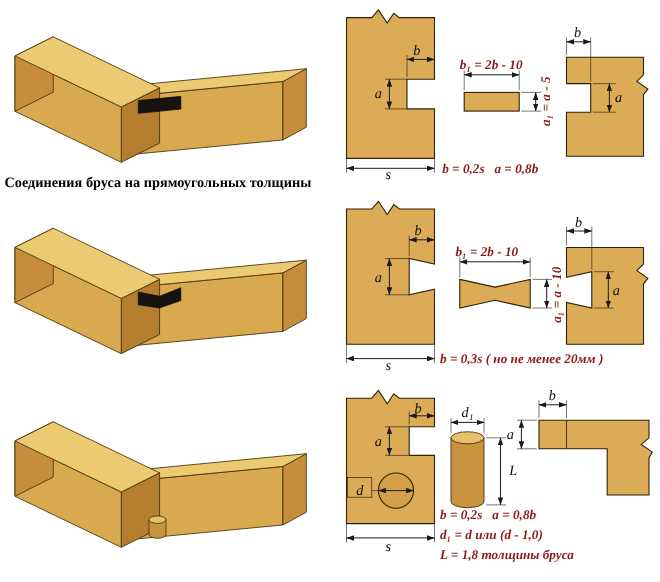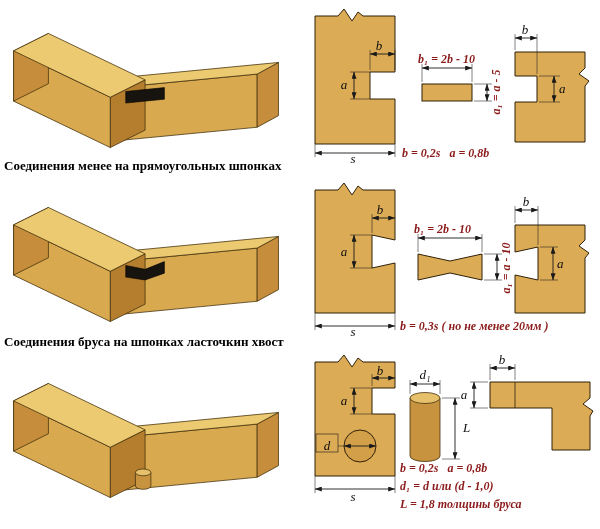--- a/index.html
+++ b/index.html
@@ -88,21 +88,21 @@
     </g>
     <g>
       <line class="ext" x1="239" y1="72" x2="260" y2="72"></line>
       <line class="ext" x1="239" y1="98" x2="260" y2="98"></line>
       <line class="dim" x1="254" y1="72" x2="254" y2="98" marker-start="url(#arT1)" marker-end="url(#arT1)"></line>
       <text class="dimtxt" x="259" y="89">a</text>
     </g>
     <text class="formula" x="102" y="153">b = 0,2s&nbsp;&nbsp;&nbsp;a = 0,8b</text>
   </svg>
 
-  <div class="caption" style="top:158px">Соединения менее на прямоугольных шпонках</div>
+  <div class="caption" style="top:158px">Соединения бруса на прямоугольных толщины</div>
 
   <svg style="left:2px;top:192px" width="290" height="145" viewBox="0 0 300 150">
     <g>
       <polygon class="wood-front" points="118,72 264,58 264,113 118,127"></polygon>
       <polygon class="wood-end" points="264,58 286,46 286,101 264,113"></polygon>
       <polygon class="wood-top" points="118,72 264,58 286,46 140,60"></polygon>
     </g>
     <g>
       <polygon class="wood-joint" points="112,82 148,64 148,116 112,134"></polygon>
       <polygon class="wood-front" points="12,34 112,82 112,134 12,86"></polygon>
@@ -158,21 +158,20 @@
     </g>
     <g>
       <line class="ext" x1="240" y1="67" x2="258" y2="67"></line>
       <line class="ext" x1="240" y1="100" x2="258" y2="100"></line>
       <line class="dim" x1="253" y1="67" x2="253" y2="100" marker-start="url(#arT2)" marker-end="url(#arT2)"></line>
       <text class="dimtxt" x="257" y="88">a</text>
     </g>
     <text class="formula" x="100" y="150">b = 0,3s ( но не менее 20мм )</text>
   </svg>
 
-  <div class="caption" style="top:334px">Соединения бруса на шпонках ласточкин хвост</div>
 
   <svg style="left:2px;top:368px" width="290" height="145" viewBox="0 0 300 150">
     <g>
       <polygon class="wood-front" points="118,72 264,58 264,113 118,127"></polygon>
       <polygon class="wood-end" points="264,58 286,46 286,101 264,113"></polygon>
       <polygon class="wood-top" points="118,72 264,58 286,46 140,60"></polygon>
     </g>
     <g>
       <polygon class="wood-joint" points="112,82 148,64 148,116 112,134"></polygon>
       <polygon class="wood-front" points="12,34 112,82 112,134 12,86"></polygon>

